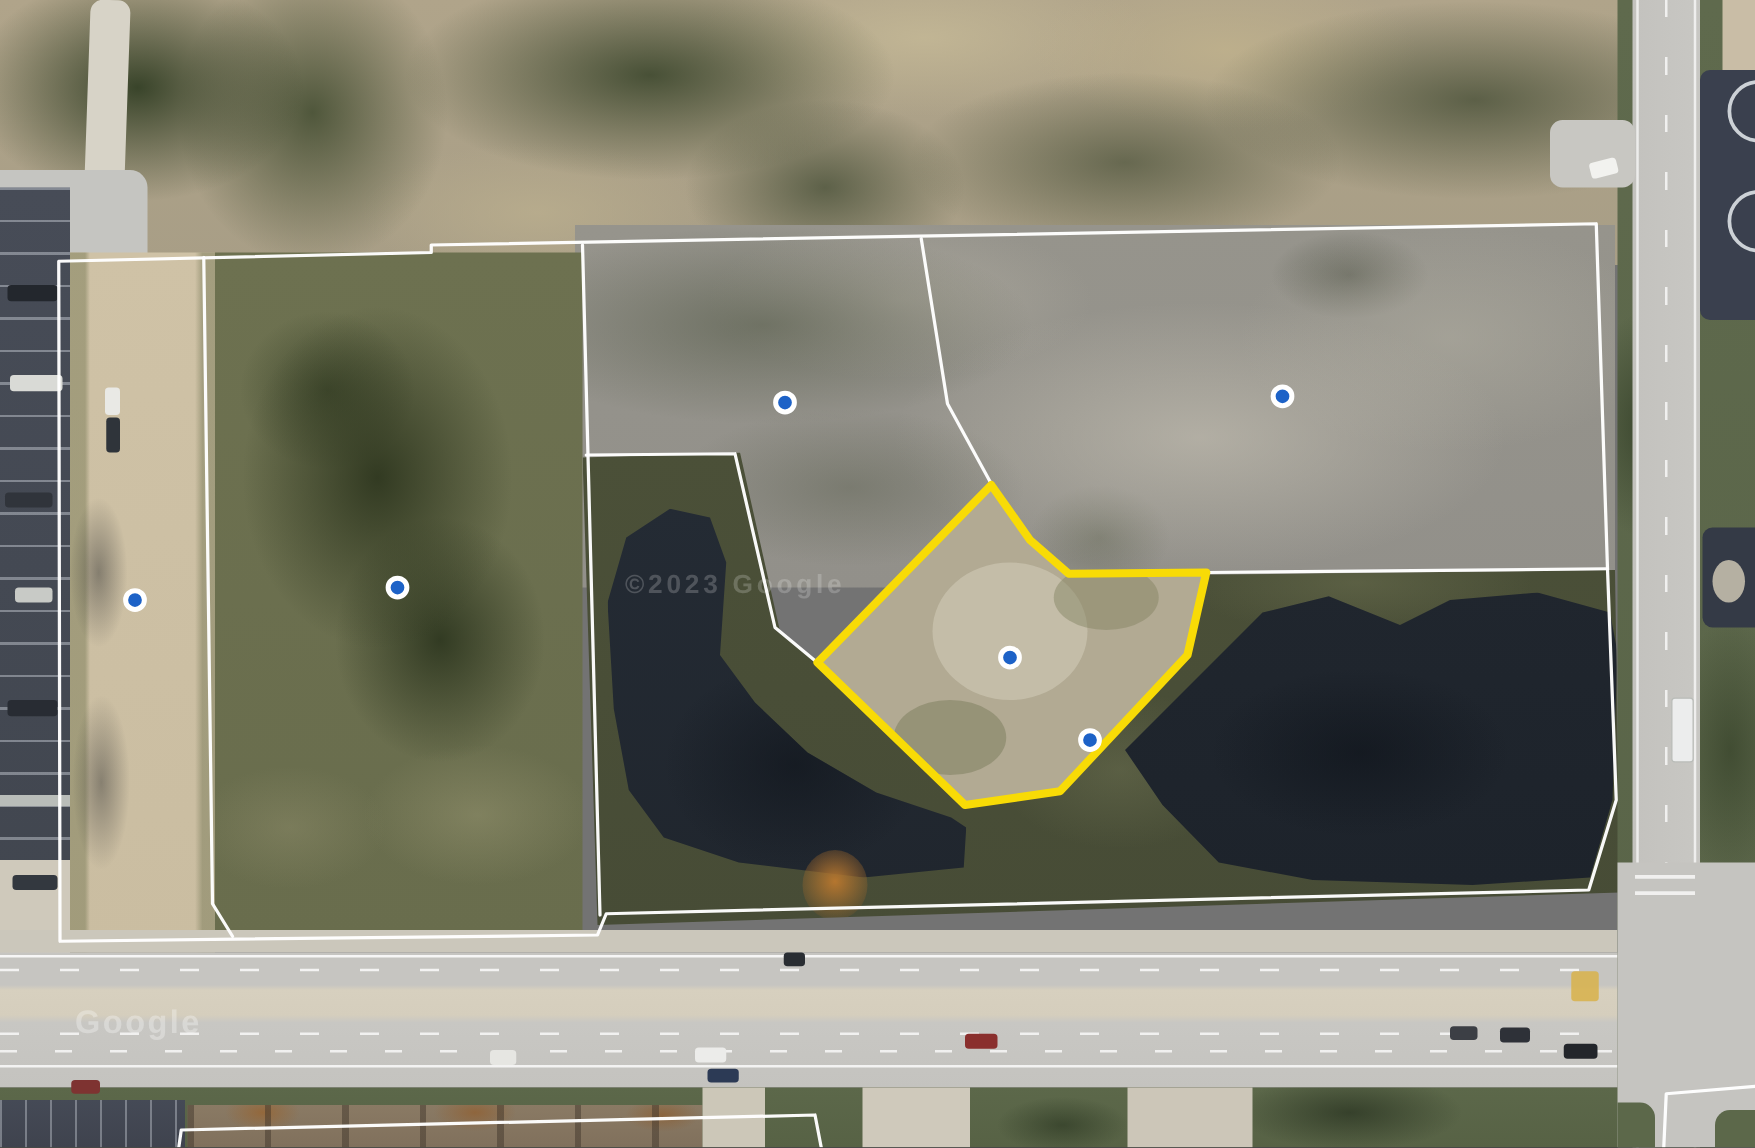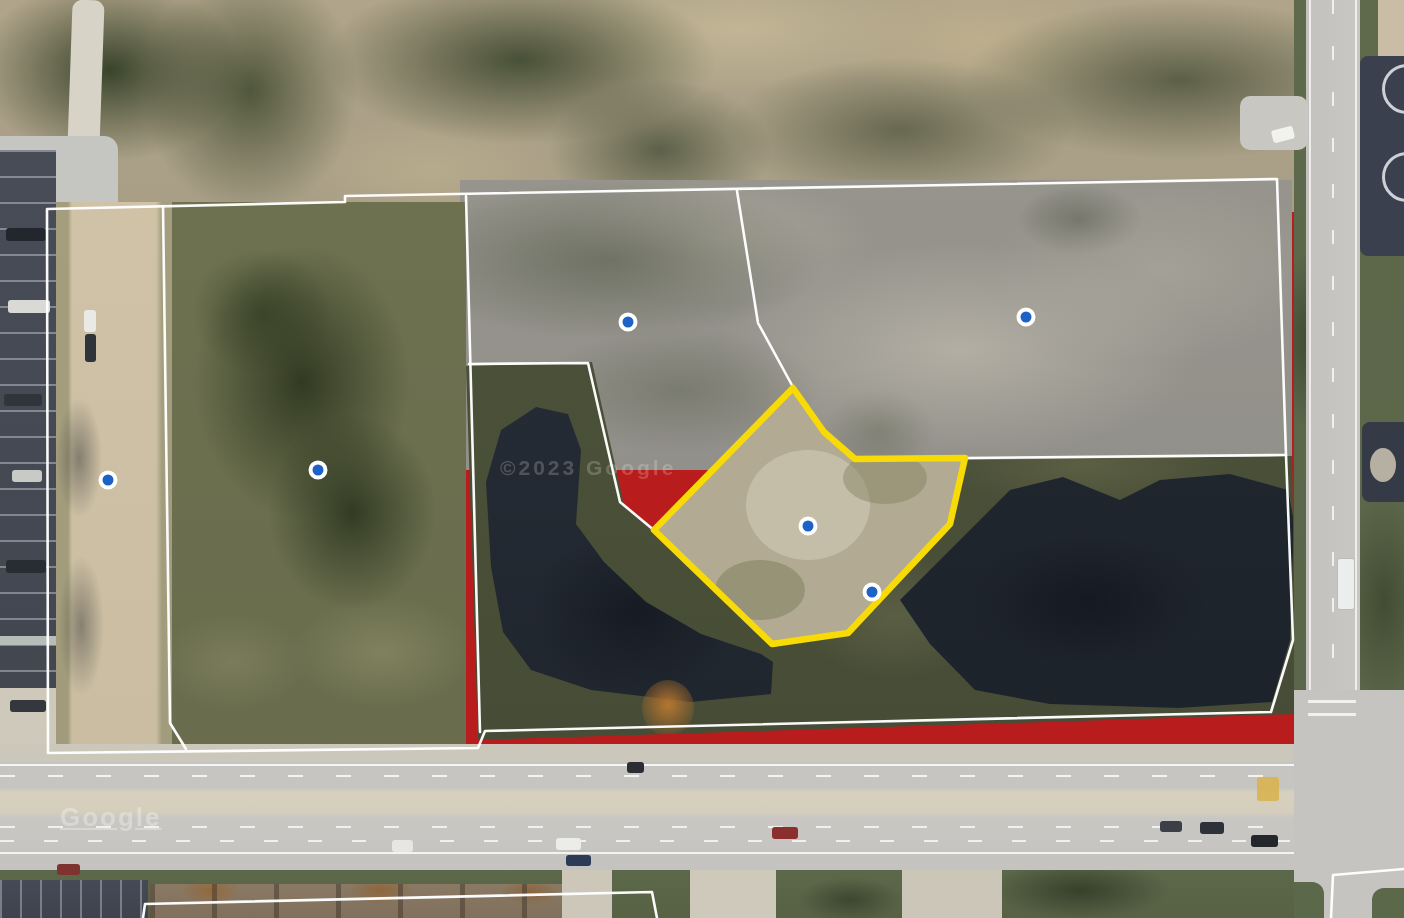--- a/index.html
+++ b/index.html
@@ -1,17 +1,17 @@
 <!DOCTYPE html>
 <html style="--highlight: #F8DB06; --boundary: #FFFFFF; --marker-fill: #1D62C7; --marker-ring: #FFFFFF;"><head>
 <meta charset="utf-8">
 <style>
   html,body{margin:0;padding:0;background:#222;}
   #stage{position:relative;width:1404px;height:918px;overflow:hidden;
-         font-family:"Liberation Sans",sans-serif;background:#b91c1c;}
+         font-family:"Liberation Sans",sans-serif;background:#737373;}
   #stage .abs{position:absolute;}
 
   
   .top-scrub{left:0;top:0;width:1404px;height:212px;
     background:
       radial-gradient(190px 130px at 110px 70px, rgba(47,60,34,.92), rgba(47,60,34,0) 70%),
       radial-gradient(150px 170px at 250px 90px, rgba(56,68,40,.8), transparent 72%),
       radial-gradient(280px 120px at 520px 60px, rgba(54,66,40,.85), transparent 70%),
       radial-gradient(160px 100px at 660px 150px, rgba(60,70,46,.7), transparent 70%),
       radial-gradient(240px 100px at 900px 130px, rgba(66,74,50,.65), transparent 72%),
@@ -136,21 +136,21 @@
   #overlay-svg{position:absolute;left:0;top:0;width:1404px;height:918px;z-index:40;}
   .boundary{fill:none;stroke:var(--boundary,#fff);stroke-width:2.6;stroke-linejoin:round;stroke-linecap:round;opacity:.97;}
   .parcel-stroke{fill:none;stroke:var(--highlight,#f8db06);stroke-width:6.5;stroke-linejoin:round;stroke-linecap:round;}
   .parcel-fill{fill:#b2aa93;}
   .marker-dot{fill:var(--marker-fill,#1d62c7);stroke:var(--marker-ring,#fff);stroke-width:4;cursor:pointer;}
 
   
   .wm-center{left:500px;top:456px;z-index:50;font-size:21px;letter-spacing:3px;
       color:rgba(255,255,255,.20);font-weight:bold;}
   .wm-road{left:60px;top:802px;z-index:50;font-size:26px;letter-spacing:2px;
-      color:rgba(255,255,255,.30);font-weight:bold;text-decoration:underline;}
+      color:rgba(255,255,255,.30);font-weight:bold;}
 </style>
 </head>
 <body>
 
 <div id="stage">
 
   <div class="abs top-scrub"></div>
   <div class="abs path-nw"></div>
   <div class="abs pad-nw"></div>
   <div class="abs mid-parcel"></div>

